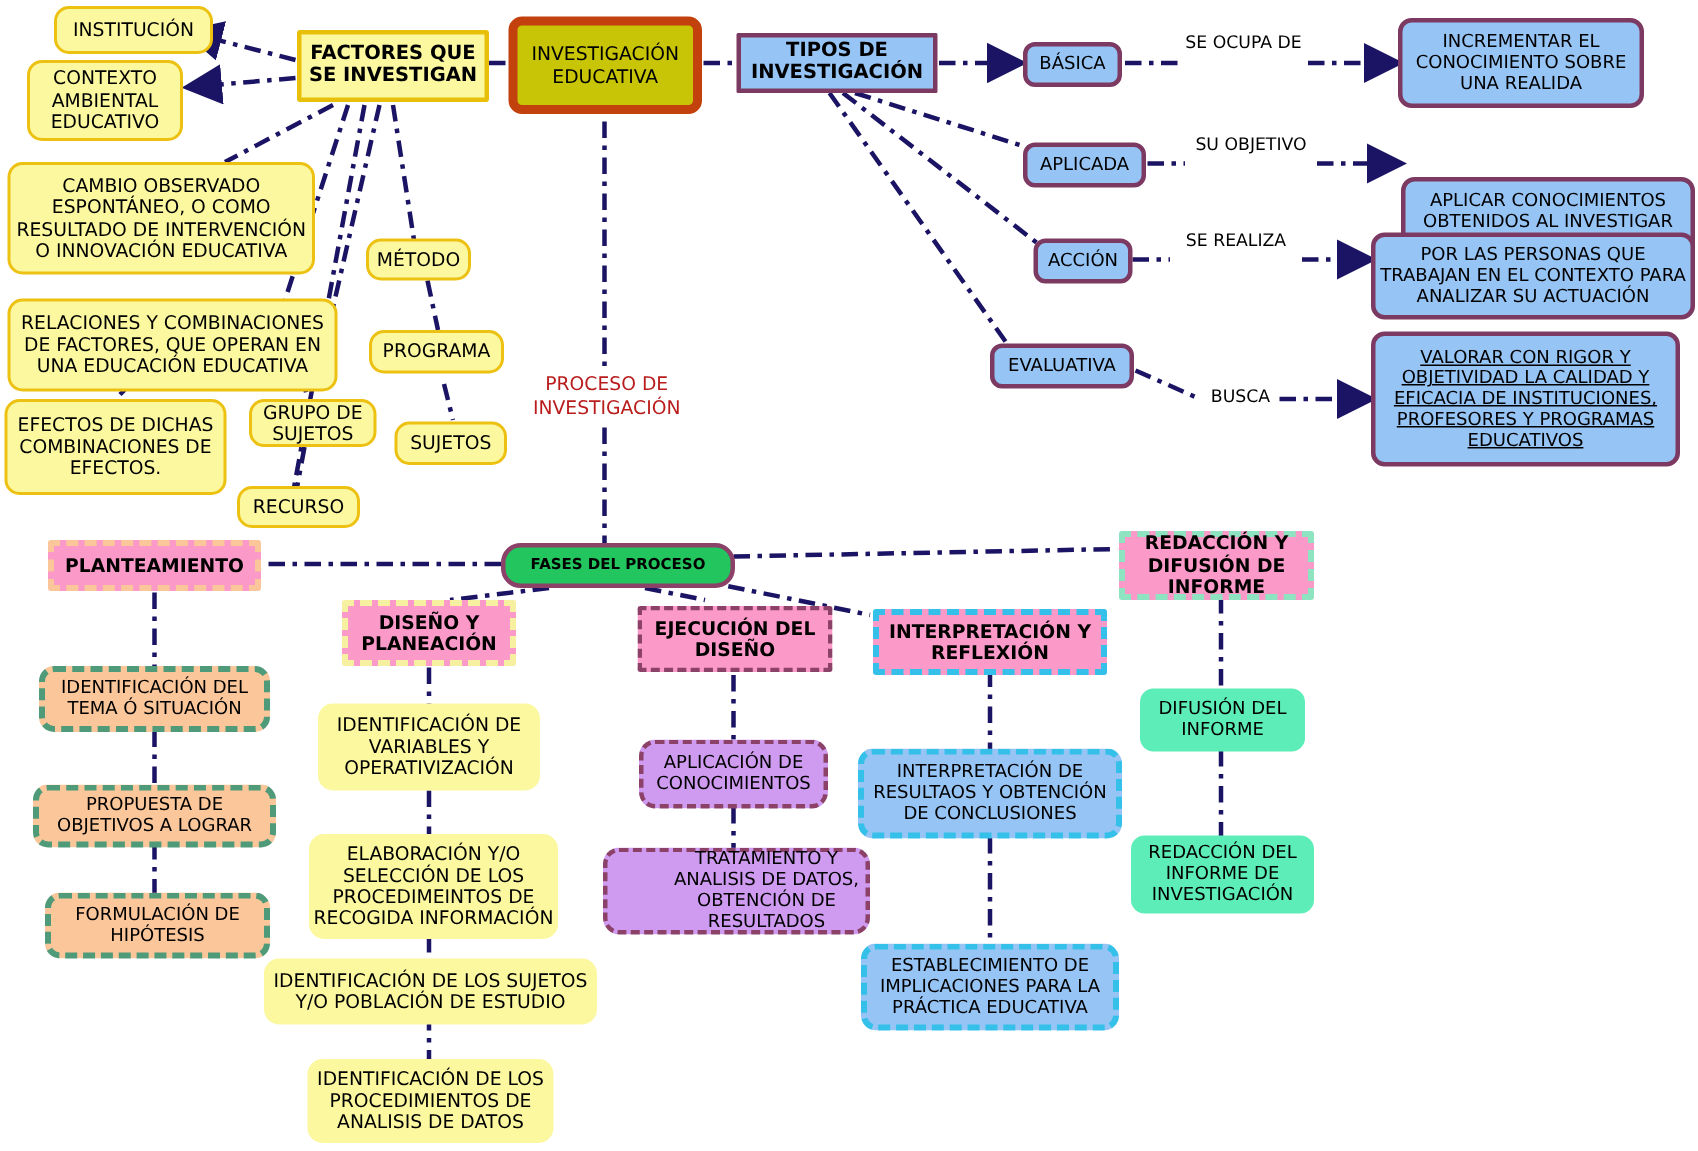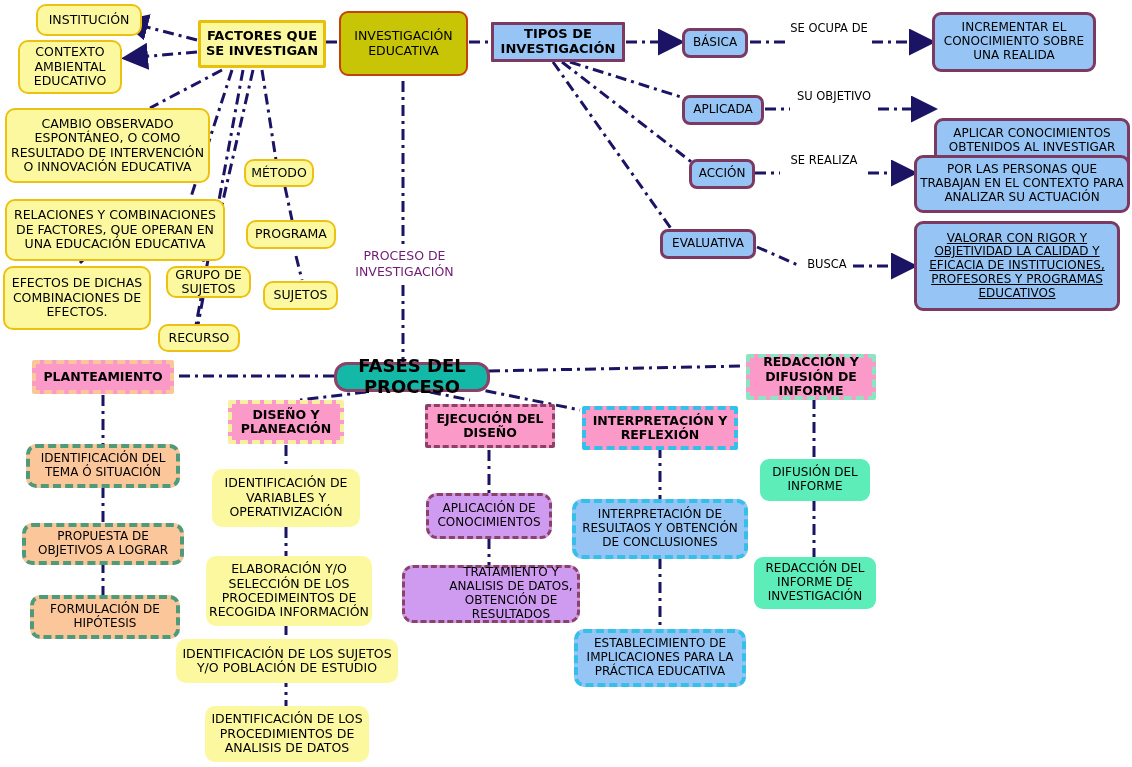--- a/index.html
+++ b/index.html
@@ -5,47 +5,47 @@
   html,body{margin:0;padding:0;background:#ffffff;}
   body{font-family:"DejaVu Sans","Liberation Sans",sans-serif;}
   #canvas{position:relative;width:1132px;height:767px;background:#fff;overflow:hidden;}
   svg.links{position:absolute;left:0;top:0;width:1132px;height:767px;pointer-events:none;}
   .node{position:absolute;box-sizing:border-box;display:flex;align-items:center;justify-content:center;text-align:center;line-height:1.15;color:#000;}
   .node span{display:block;width:100%;}
 
   
   .n-yellow{background:#fbf8a0;border:2px solid #ecc112;border-radius:10px;font-size:12.5px;}
   .n-yellow-sq{background:#fbf8a0;border:3px solid #e8c009;border-radius:2px;font-size:13px;font-weight:bold;}
-  .n-olive{background:#c8c406;border:2px solid #c2410c;border-radius:9px;font-size:12.5px;}
+  .n-olive{background:#c8c406;border:6px solid #c2410c;border-radius:9px;font-size:12.5px;}
 
   
   .n-blue{background:#96c4f5;border:3px solid #7c3a62;border-radius:9px;font-size:12px;}
   .n-blue-sq{background:#96c4f5;border:3px solid #7c3a62;border-radius:1px;font-size:13px;font-weight:bold;}
   .n-blue-sm{background:#96c4f5;border:3px solid #7c3a62;border-radius:8px;font-size:12px;}
 
   
   .n-pink{background:#fb9ac8;font-size:12.5px;font-weight:bold;border-radius:2px;}
   .bd-orange{border:4px dashed #fac69a;}
   .bd-yellowd{border:4px dashed #f7f0a0;}
   .bd-maroond{border:3px dashed #8c4169;}
   .bd-cyand{border:4px dashed #34c0e8;}
   .bd-greend{border:4px dashed #8ee3c0;}
-  .n-pink-round{background:#14b8a6;border:3px solid #8c4169;border-radius:13px;font-size:18px;font-weight:bold;}
+  .n-pink-round{background:#22c55e;border:3px solid #8c4169;border-radius:13px;font-size:10px;font-weight:bold;}
 
   
   .n-orange{background:#fac69a;border:4px dashed #4f9a78;border-radius:10px;font-size:12px;}
   
   .n-purple{background:#cf9bf0;border:3px dashed #8c4169;border-radius:11px;font-size:12px;}
   
   .n-lblue{background:#96c4f5;border:4px dashed #34c0e8;border-radius:10px;font-size:12px;}
   
   .n-mint{background:#5cedb8;border:none;border-radius:9px;font-size:12px;}
 
   .edge-label{position:absolute;font-size:11.5px;color:#000;text-align:center;line-height:1.2;}
-  .free-label{position:absolute;font-size:12.5px;color:#701a75;text-align:center;line-height:1.25;}
+  .free-label{position:absolute;font-size:12.5px;color:#b91c1c;text-align:center;line-height:1.25;}
 </style>
 </head>
 <body>
 
 <div id="canvas">
 
   <svg class="links" viewBox="0 0 1132 767">
     <defs>
       <marker id="arw" markerWidth="9" markerHeight="9" refX="7" refY="4.5" orient="auto">
         <path d="M0,0 L9,4.5 L0,9 z" fill="#1b1464"></path>

